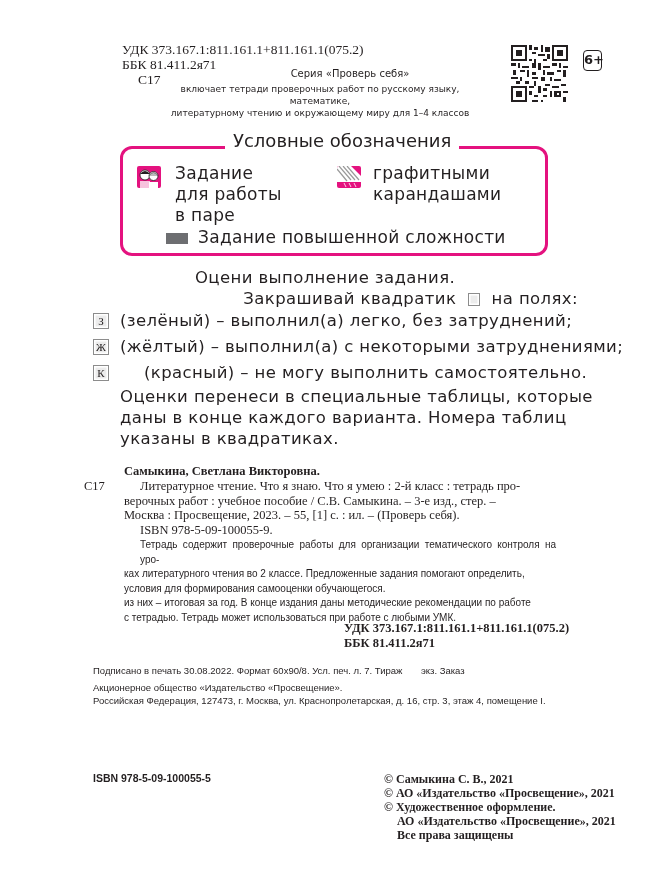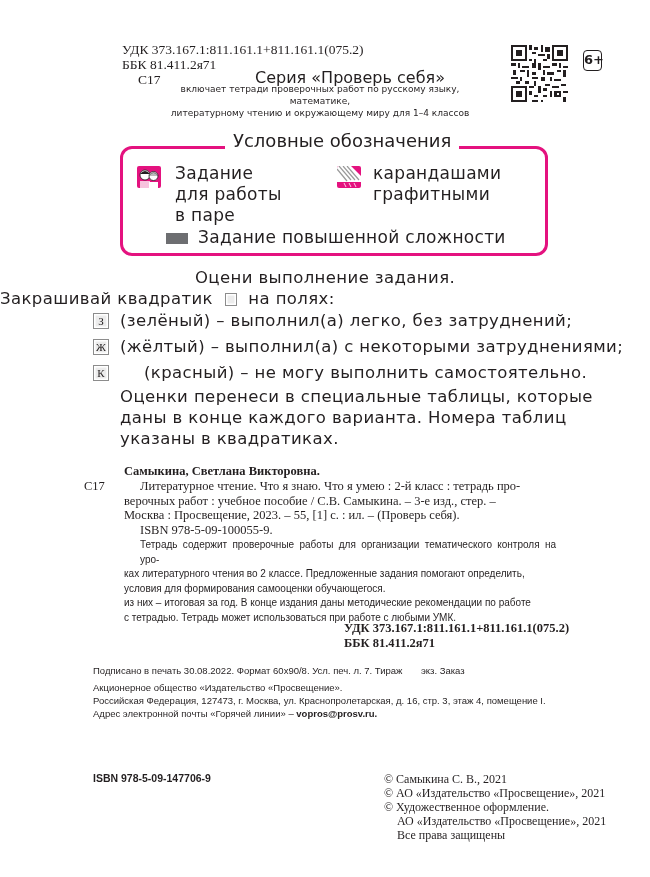--- a/index.html
+++ b/index.html
@@ -5,21 +5,21 @@
   * { box-sizing: border-box; margin: 0; padding: 0; }
   html, body { width: 650px; height: 877px; background: #ffffff; overflow: hidden; }
   body { position: relative; color: #231f20; }
   .serif { font-family: "Liberation Serif", "DejaVu Serif", serif; }
   .sans { font-family: "Liberation Sans", "DejaVu Sans", sans-serif; }
   .dv { font-family: "DejaVu Sans", "Liberation Sans", sans-serif; }
   .abs { position: absolute; }
 
   
   .udk-top { left: 122px; top: 42px; font-size: 13.5px; line-height: 15px; }
-  .series-title { left: 180px; top: 68px; width: 340px; text-align: center; font-size: 16px; }
+  .series-title { left: 180px; top: 68px; width: 340px; text-align: center; font-size: 10px; }
   .series-desc { left: 150px; top: 83px; width: 340px; text-align: center; font-size: 9px; line-height: 12px; }
   .qr { left: 511px; top: 45px; width: 57px; height: 57px; }
   .age-badge { left: 583px; top: 50px; width: 19px; height: 21px; border: 1.5px solid #231f20; border-radius: 4px;
                font-size: 13px; line-height: 18px; text-align: center; font-weight: bold; }
 
   
   .legend-box { left: 120px; top: 146px; width: 428px; height: 110px; border: 3px solid #e4127f; border-radius: 12px; }
   .legend-title { left: 225px; top: 130px; padding: 0 8px; background: #fff; font-size: 18px; }
   .legend-text { font-size: 17px; line-height: 21px; letter-spacing: 0.3px; }
   .pair-icon { left: 137px; top: 166px; width: 24px; height: 22px; background: #e4127f; border-radius: 2px; overflow: hidden; }
@@ -29,21 +29,21 @@
   
   .instr { font-size: 16.5px; line-height: 21px; letter-spacing: 0.4px; }
   .box-mark { width: 16px; height: 16px; border: 1px solid #8c8c8c; background: #ececec;
               font-size: 11px; line-height: 14px; text-align: center; box-shadow: inset 0 0 0 1.5px #fff; }
   .small-box { width: 12px; height: 13px; border: 1px solid #8c8c8c; background: #ececec; box-shadow: inset 0 0 0 1.5px #fff; }
 
   
   .card { font-size: 12.5px; line-height: 14.5px; }
   .annot { font-size: 10px; line-height: 14.5px; text-align: justify; }
   .imprint { font-size: 9.5px; line-height: 13px; }
-  .copyright { font-size: 12px; line-height: 14px; }
+  .copyright { font-size: 12px; line-height: 14px; font-weight: bold; }
 </style>
 </head>
 <body>
 
 <div class="abs serif udk-top">
   <div>УДК 373.167.1:811.161.1+811.161.1(075.2)</div>
   <div>ББК 81.411.2я71</div>
   <div style="padding-left:16px">С17</div>
 </div>
 
@@ -151,29 +151,29 @@
         <line x1="0" y1="3" x2="10" y2="15"></line>
     </g>
     <g stroke="#fff" stroke-width="0.8">
         <line x1="7" y1="17" x2="9" y2="21"></line>
         <line x1="12" y1="17" x2="14" y2="21"></line>
         <line x1="17" y1="17" x2="19" y2="21"></line>
       </g>
   </svg>
 </div>
 <div class="abs dv legend-text" style="left:373px; top:163px;">
+  <div>графитными</div>
   <div>карандашами</div>
-  <div>графитными</div>
 </div>
 
 <div class="abs hard-icon"></div>
 <div class="abs dv legend-text" style="left:198px; top:227px;">Задание повышенной сложности</div>
 
 <div class="abs dv instr" style="left:0; width:650px; top:267px; text-align:center;">Оцени выполнение задания.</div>
-<div class="abs dv instr" style="left:0; width:578px; top:288px; text-align:left;">
+<div class="abs dv instr" style="left:0; width:578px; top:288px; text-align:right;">
   <span>Закрашивай квадратик</span>
   <span class="small-box" style="display:inline-block; vertical-align:-2px; margin:0 6px;"></span>
   <span>на полях:</span>
 </div>
 
 <div class="abs serif box-mark" style="left:93px; top:313px;">З</div>
 <div class="abs dv instr" style="left:120px; top:310px;">(зелёный) – выполнил(а) легко, без затруднений;</div>
 
 <div class="abs serif box-mark" style="left:93px; top:339px;">Ж</div>
 <div class="abs dv instr" style="left:120px; top:336px;">(жёлтый) – выполнил(а) с некоторыми затруднениями;</div>
@@ -206,25 +206,22 @@
 
 <div class="abs serif card" style="left:344px; top:621px; font-weight:bold;">
   <div>УДК 373.167.1:811.161.1+811.161.1(075.2)</div>
   <div>ББК 81.411.2я71</div>
 </div>
 
 <div class="abs sans imprint" style="left:93px; top:664px; white-space:pre;">Подписано в печать 30.08.2022. Формат 60x90/8. Усл. печ. л. 7. Тираж       экз. Заказ</div>
 <div class="abs sans imprint" style="left:93px; top:681px;">
   <div>Акционерное общество «Издательство «Просвещение».</div>
   <div>Российская Федерация, 127473, г. Москва, ул. Краснопролетарская, д. 16, стр. 3, этаж 4, помещение I.</div>
-  <div>
-    <span>Адрес электронной почты «Горячей линии» – </span><span style="font-weight:bold">vopros@prosv.ru.</span>
-  </div>
-</div>
-
-<div class="abs sans" style="left:93px; top:772px; font-size:10.5px; font-weight:bold;">ISBN 978-5-09-147706-9</div>
+</div>
+
+<div class="abs sans" style="left:93px; top:772px; font-size:10.5px; font-weight:bold;">ISBN 978-5-09-100055-5</div>
 <div class="abs serif copyright" style="left:384px; top:772px;">
   <div>© Самыкина С. В., 2021</div>
   <div>© АО «Издательство «Просвещение», 2021</div>
   <div>© Художественное оформление.</div>
   <div style="padding-left:13px">АО «Издательство «Просвещение», 2021</div>
   <div style="padding-left:13px">Все права защищены</div>
 </div>
 
 </body></html>

